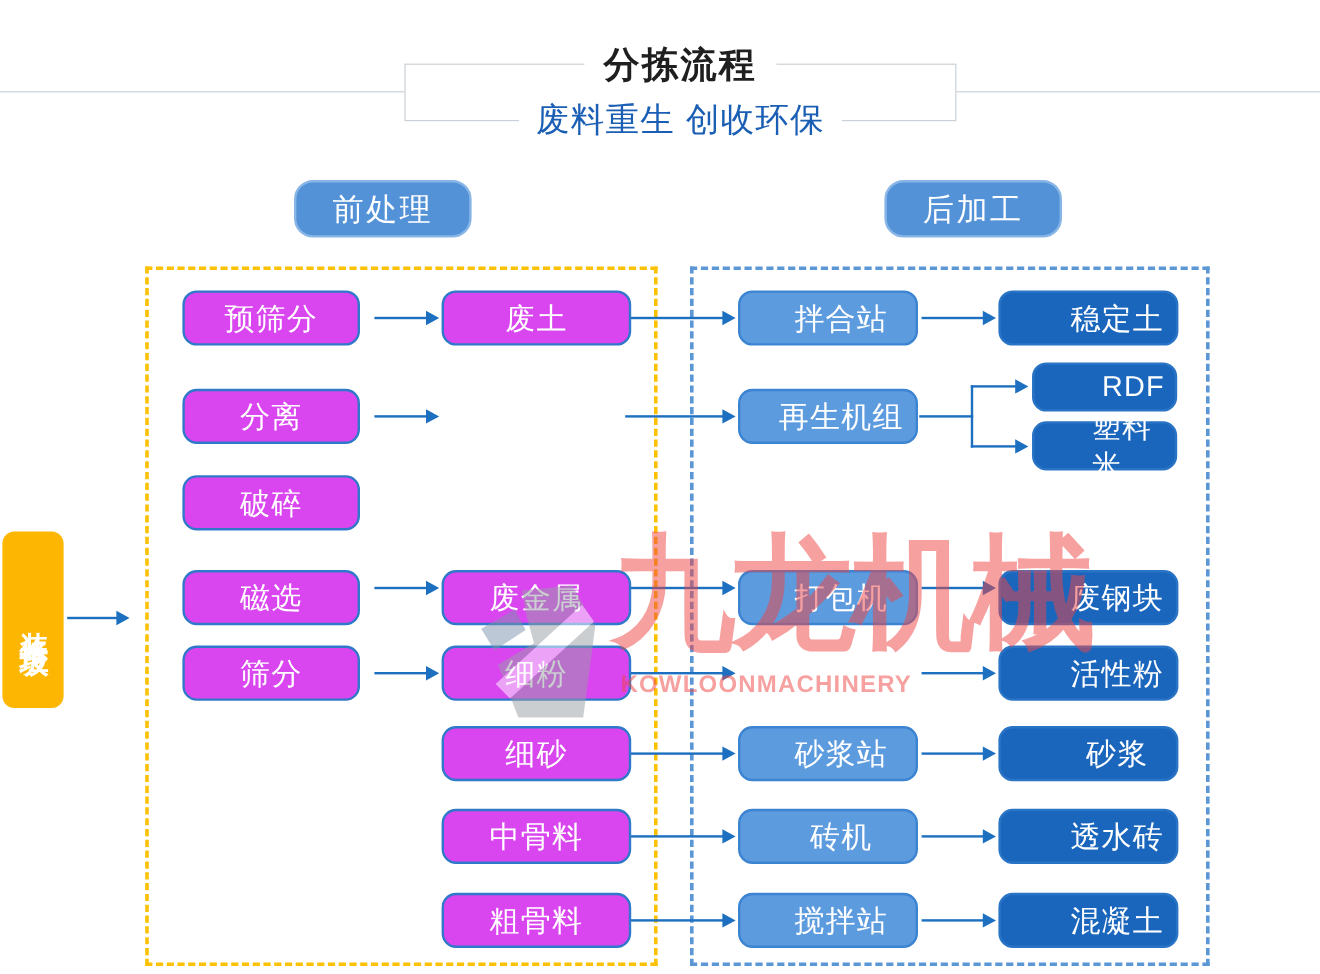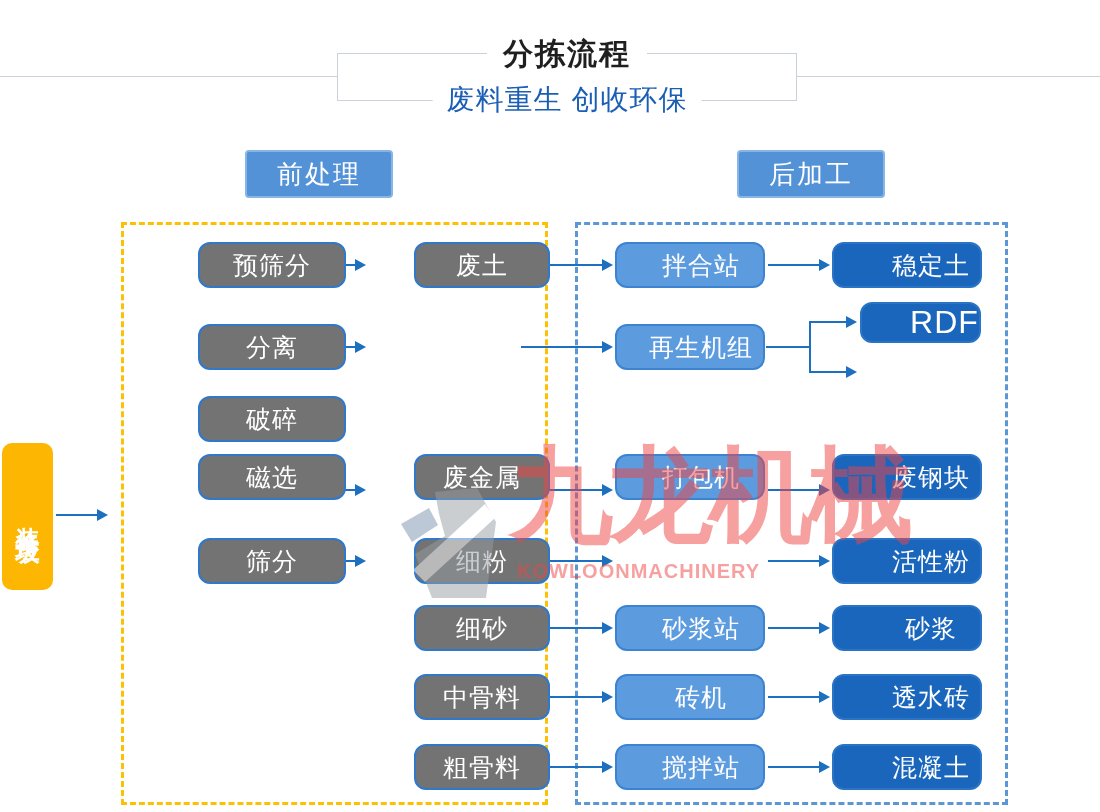--- a/index.html
+++ b/index.html
@@ -11,46 +11,46 @@
   .topline{position:absolute;left:0;top:76px;width:1100px;height:1px;background:#cbd1d8;z-index:0;}
   .title-frame{position:absolute;left:337px;top:53px;width:460px;height:48px;background:#fff;
                border:1px solid #cbd1d8;z-index:1;}
   .title{position:absolute;top:-20px;left:50%;transform:translateX(-50%);background:#fff;
          padding:0 16px;font-size:30px;font-weight:bold;color:#1f1f1f;white-space:nowrap;
          letter-spacing:2px;}
   .subtitle{position:absolute;bottom:-19px;left:50%;transform:translateX(-50%);background:#fff;
             padding:0 14px;font-size:28px;color:#1b5fb5;white-space:nowrap;letter-spacing:1px;}
 
   
-  .section-btn{position:absolute;top:150px;width:148px;height:48px;border-radius:4px;
+  .section-btn{position:absolute;top:150px;width:148px;height:48px;border-radius:16px;
                background:#5492d8;border:2px solid #87b5e6;color:#fff;font-size:26px;
                display:flex;align-items:center;justify-content:center;z-index:2;letter-spacing:2px;}
   .pre{left:245px;} .post{left:737px;}
 
   
   .group{position:absolute;top:222px;height:583px;z-index:0;background:transparent;}
   .g-yellow{left:121px;width:427px;border:3px dashed #fdc103;}
   .g-blue{left:575px;width:433px;border:3px dashed #5b97d5;}
 
   
   .source{position:absolute;left:2px;top:443px;width:51px;height:147px;background:#fdb702;
           border-radius:10px;color:#fff;display:flex;align-items:center;justify-content:center;z-index:2;}
   .source span{writing-mode:vertical-rl;text-orientation:upright;font-size:24px;font-weight:bold;
                letter-spacing:5px;}
 
   
   .node{position:absolute;height:46px;border-radius:12px;color:#fff;font-size:25px;
         display:flex;align-items:center;justify-content:center;z-index:2;letter-spacing:1px;}
-  .mid{background:#737373;border:2px solid #3079ca;margin-left:46px;}
+  .mid{background:#d946ef;border:2px solid #3079ca;}
   .light{background:#5d9bdf;border:2px solid #3c84d2;}
   .dark{background:#1a66bd;border:2px solid #2a74c6;padding-left:48px;}
-  .c1{left:152px;width:148px;} .c2{left:368px;width:136px;}
+  .c1{left:152px;width:148px;} .c2{left:368px;width:158px;}
   .c3{left:615px;width:150px;padding-left:22px;} .c4{left:832px;width:150px;}
-  .c4s{left:860px;width:121px;height:41px;font-size:32px;}
-  .r1{top:242px;} .r2{top:324px;text-align:center;} .r3{top:396px;} .r4{top:454px;}
+  .c4s{left:860px;width:121px;height:41px;font-size:24px;}
+  .r1{top:242px;} .r2{top:324px;text-align:center;} .r3{top:396px;} .r4{top:475px;}
   .r5{top:538px;} .r6{top:605px;} .r7{top:674px;text-align:right;} .r8{top:744px;}
   .rRDF{top:302px;} .rSL{top:351px;}
 
   
   .arrow{position:absolute;height:2px;background:#1d6fc0;z-index:1;}
   .arrow::after{content:"";position:absolute;right:-10px;top:-5px;width:0;height:0;
     border-left:11px solid #1d6fc0;border-top:6px solid transparent;border-bottom:6px solid transparent;}
   .hseg{position:absolute;height:2px;background:#1d6fc0;z-index:1;}
   .vseg{position:absolute;width:2px;background:#1d6fc0;z-index:1;}
 
@@ -99,20 +99,21 @@
 
   <div class="node light c3 r1">拌合站</div>
   <div class="node light c3 r2">再生机组</div>
   <div class="node light c3 r4">打包机</div>
   <div class="node light c3 r6">砂浆站</div>
   <div class="node light c3 r7">砖机</div>
   <div class="node light c3 r8">搅拌站</div>
 
   <div class="node dark c4 r1">稳定土</div>
   <div class="node dark c4s rRDF">RDF</div>
+  <div class="node dark c4s rSL">塑料米</div>
   <div class="node dark c4 r4">废钢块</div>
   <div class="node dark c4 r5">活性粉</div>
   <div class="node dark c4 r6">砂浆</div>
   <div class="node dark c4 r7">透水砖</div>
   <div class="node dark c4 r8">混凝土</div>
 
   <div class="arrow" style="left:56px;top:514px;width:42px;"></div>
 
   <div class="arrow" style="left:312px;top:264px;width:44px;"></div>
   <div class="arrow" style="left:312px;top:346px;width:44px;"></div>

